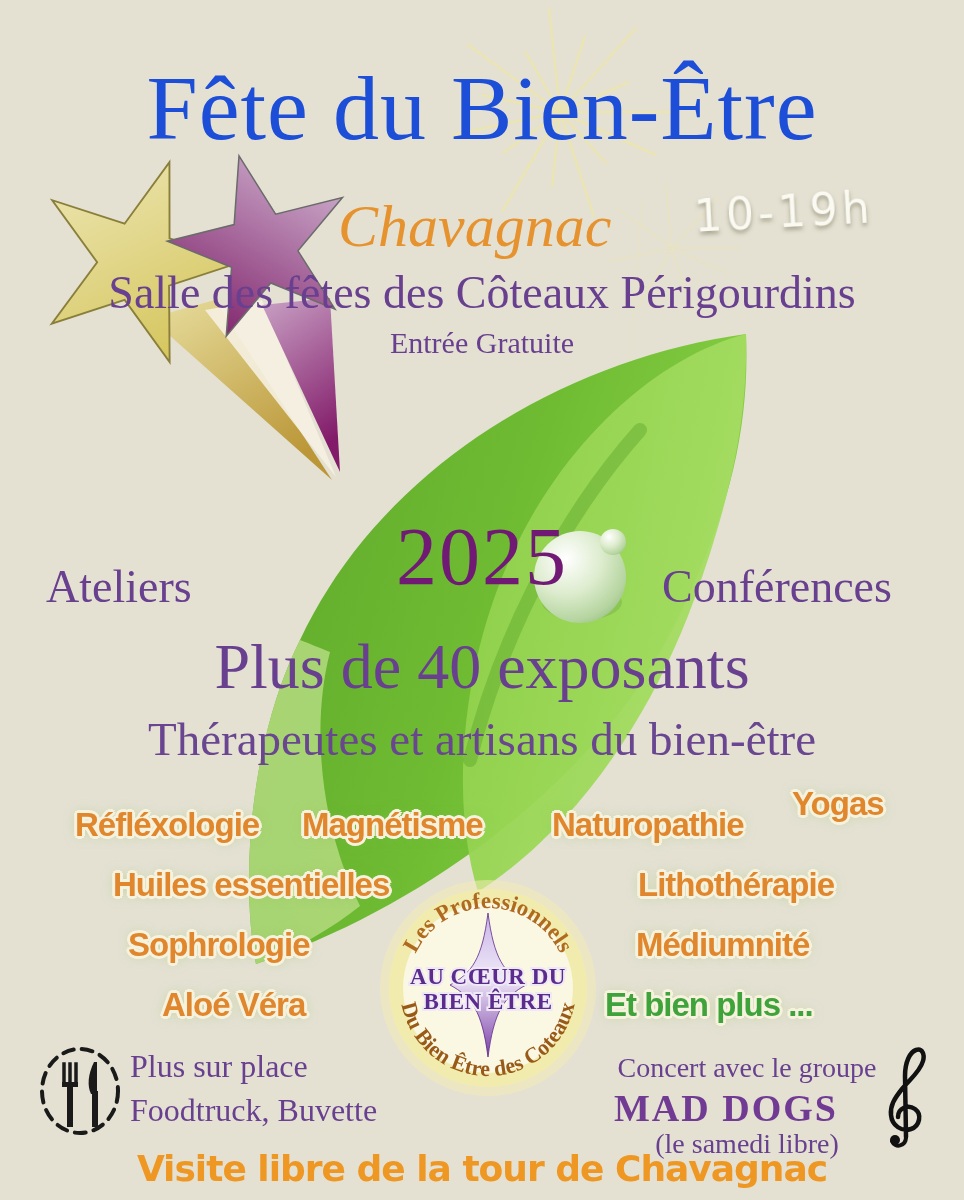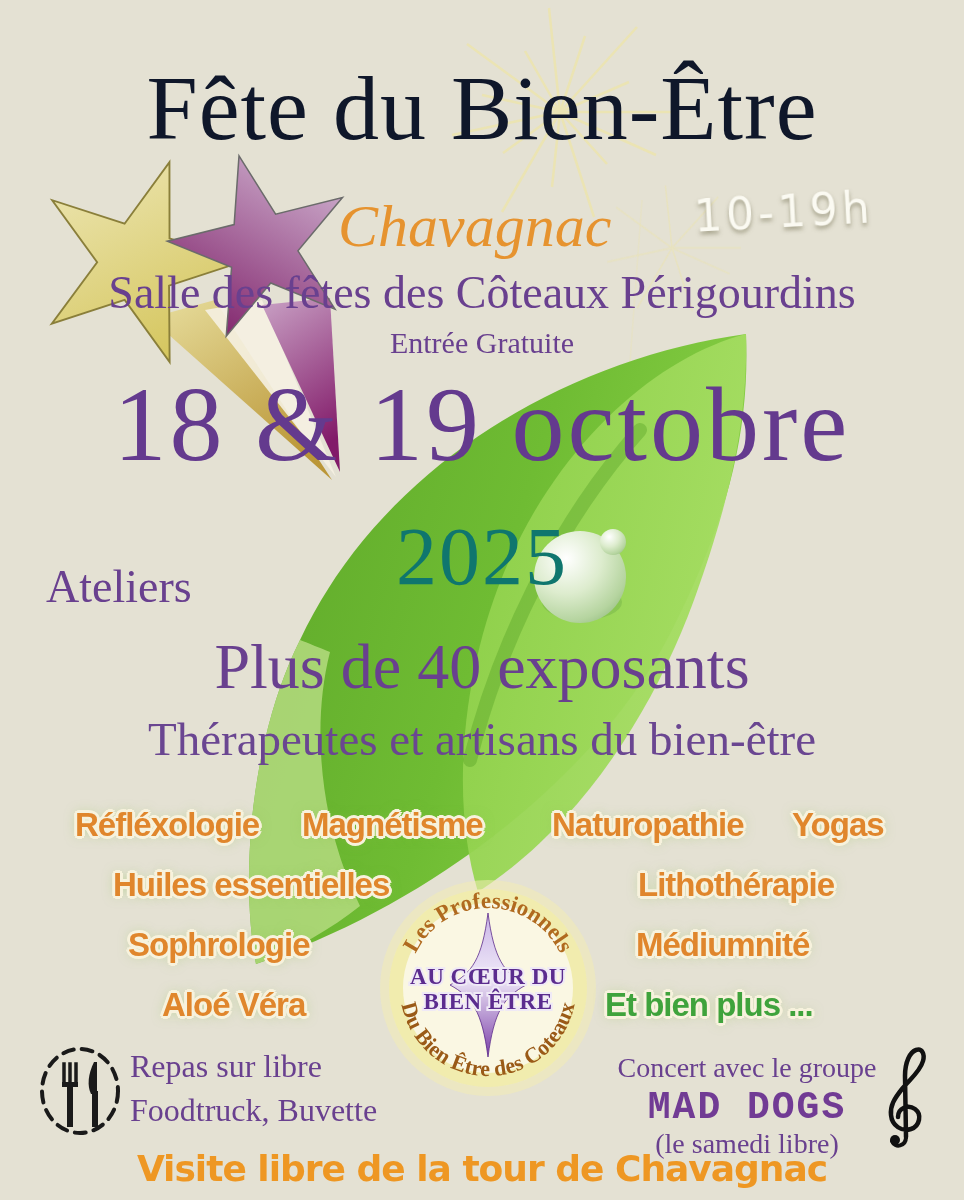--- a/index.html
+++ b/index.html
@@ -5,28 +5,28 @@
   html,body{margin:0;padding:0;background:#b8b5a6;}
   #poster{
     position:relative;width:964px;height:1200px;margin:0 auto;
     background:#e4e1d3;overflow:hidden;
     font-family:"Liberation Serif",serif;
   }
   .abs{position:absolute;}
   .ctr{left:0;width:100%;text-align:center;}
   .serif{font-family:"Liberation Serif",serif;}
   .sans{font-family:"DejaVu Sans",sans-serif;}
-  .title{font-size:92px;line-height:1;color:#0f172a;letter-spacing:1px;}
+  .title{font-size:92px;line-height:1;color:#1d4ed8;letter-spacing:1px;}
   .city{font-size:60px;color:#e6932f;}
   .hours{font-size:44px;color:#fbfaf2;letter-spacing:4px;
          text-shadow:0 3px 4px rgba(110,105,75,.55);transform:rotate(-3deg);}
   .venue{font-size:46px;color:#69408f;}
   .admission{font-size:30px;color:#69408f;}
   .dates{font-size:106px;line-height:1;color:#643a8e;letter-spacing:3px;}
-  .year{font-size:82px;color:#0f766e;letter-spacing:2px;}
+  .year{font-size:82px;color:#701a75;letter-spacing:2px;}
   .side{font-size:46px;color:#69408f;margin-top:20px;}
   .expos{font-size:64px;color:#69408f;}
   .subtitle{font-size:47px;color:#6a4691;}
   .modality{
     font-family:Liberation Sans, sans-serif;font-weight:700;font-size:33px;
     letter-spacing:-1px;color:#e0862c;white-space:nowrap;
     text-shadow:-3px 0 0 #f7f2dd,3px 0 0 #f7f2dd,0 -3px 0 #f7f2dd,0 3px 0 #f7f2dd,
       -2px -2px 0 #f7f2dd,2px -2px 0 #f7f2dd,-2px 2px 0 #f7f2dd,2px 2px 0 #f7f2dd,
       0 0 12px rgba(144,193,84,.55);
   }
@@ -162,35 +162,35 @@
   <div class="abs ctr title serif" style="top:62px;z-index:3;">Fête du Bien-Être</div>
 
   <div class="abs city serif" style="left:338px;top:192px;z-index:3;font-style:italic;">Chavagnac</div>
 
   <div class="abs hours sans" style="left:694px;top:186px;z-index:3;">10-19h</div>
 
   <div class="abs ctr venue serif" style="top:266px;z-index:3;">Salle des fêtes des Côteaux Périgourdins</div>
 
   <div class="abs ctr admission serif" style="top:326px;z-index:3;">Entrée Gratuite</div>
 
-  <div class="abs ctr dates serif" style="top:372px;z-index:3;">18 &amp; 19 octobre</div>
 
   <div class="abs ctr year serif" style="top:510px;z-index:3;">2025</div>
 
   <div class="abs side serif" style="left:46px;top:540px;z-index:3;">Ateliers</div>
 
+  <div class="abs side serif" style="left:662px;top:540px;z-index:3;">Conférences</div>
 
   <div class="abs ctr expos serif" style="top:630px;z-index:3;">Plus de 40 exposants</div>
 
   <div class="abs ctr subtitle serif" style="top:712px;z-index:3;">Thérapeutes et artisans du bien-être</div>
 
   <div class="abs modality" style="left:75px;top:806px;z-index:3;">Réfléxologie</div>
   <div class="abs modality" style="left:302px;top:806px;z-index:3;">Magnétisme</div>
   <div class="abs modality" style="left:552px;top:806px;z-index:3;">Naturopathie</div>
-  <div class="abs modality" style="left:792px;top:806px;z-index:3;">Yogas</div>
+  <div class="abs modality" style="left:792px;top:785px;z-index:3;">Yogas</div>
 
   <div class="abs modality" style="left:85px;top:866px;z-index:3;margin-left:28px;">Huiles essentielles</div>
   <div class="abs modality" style="left:638px;top:866px;z-index:3;">Lithothérapie</div>
 
   <div class="abs modality" style="left:128px;top:926px;z-index:3;">Sophrologie</div>
   <div class="abs modality" style="left:636px;top:926px;z-index:3;">Médiumnité</div>
 
   <div class="abs modality" style="left:162px;top:986px;z-index:3;">Aloé Véra</div>
   <div class="abs modality green" style="left:605px;top:986px;z-index:3;">Et bien plus ...</div>
 
@@ -200,25 +200,25 @@
       <line x1="34" y1="26" x2="34" y2="44" stroke-width="3.5"></line>
       <line x1="40" y1="26" x2="40" y2="44" stroke-width="3.5"></line>
       <line x1="46" y1="26" x2="46" y2="44" stroke-width="3.5"></line>
       <path d="M32,44 h16 v5 h-16 z" fill="#1a1a1a" stroke="none"></path>
       <line x1="40" y1="49" x2="40" y2="86" stroke-width="6"></line>
       <path d="M64,24 C58,36 57,48 61,56 L67,56 L67,24 Z" fill="#1a1a1a" stroke="none"></path>
       <line x1="65" y1="56" x2="65" y2="86" stroke-width="6"></line>
     </g>
   </svg>
 
-  <div class="abs food serif" style="left:130px;top:1048px;z-index:3;">Repas sur libre</div>
+  <div class="abs food serif" style="left:130px;top:1048px;z-index:3;">Plus sur place</div>
   <div class="abs food serif" style="left:130px;top:1092px;z-index:3;">Foodtruck, Buvette</div>
 
   <div class="abs concert serif" style="left:614px;top:1052px;width:266px;text-align:center;z-index:3;">Concert avec le groupe</div>
-  <div class="abs band serif" style="left:614px;top:1086px;width:266px;text-align:center;z-index:3;font-family:Liberation Mono, monospace;">MAD DOGS</div>
+  <div class="abs band serif" style="left:614px;top:1086px;width:266px;z-index:3;">MAD DOGS</div>
   <div class="abs note serif" style="left:614px;top:1128px;width:266px;text-align:center;z-index:3;">(le samedi libre)</div>
 
   <svg class="abs" style="left:876px;top:1040px;z-index:3;" width="58" height="112" viewBox="0 0 58 112">
     <path d="M30,97 L29,36 C29,22 34,12 40,10 C46,8 49,14 47,21 C44,32 33,40 26,49
              C18,59 14,66 15,75 C16,86 26,92 35,89 C44,86 46,74 39,69 C32,64 22,68 22,77" fill="none" stroke="#111" stroke-width="4.5" stroke-linecap="round"></path>
     <path d="M30,97 C30,106 19,109 16,101" fill="none" stroke="#111" stroke-width="4" stroke-linecap="round"></path>
     <circle cx="19" cy="100" r="5" fill="#111"></circle>
   </svg>
 
   <div class="abs ctr bottomline" style="top:1148px;z-index:3;">Visite libre de la tour de Chavagnac</div>

